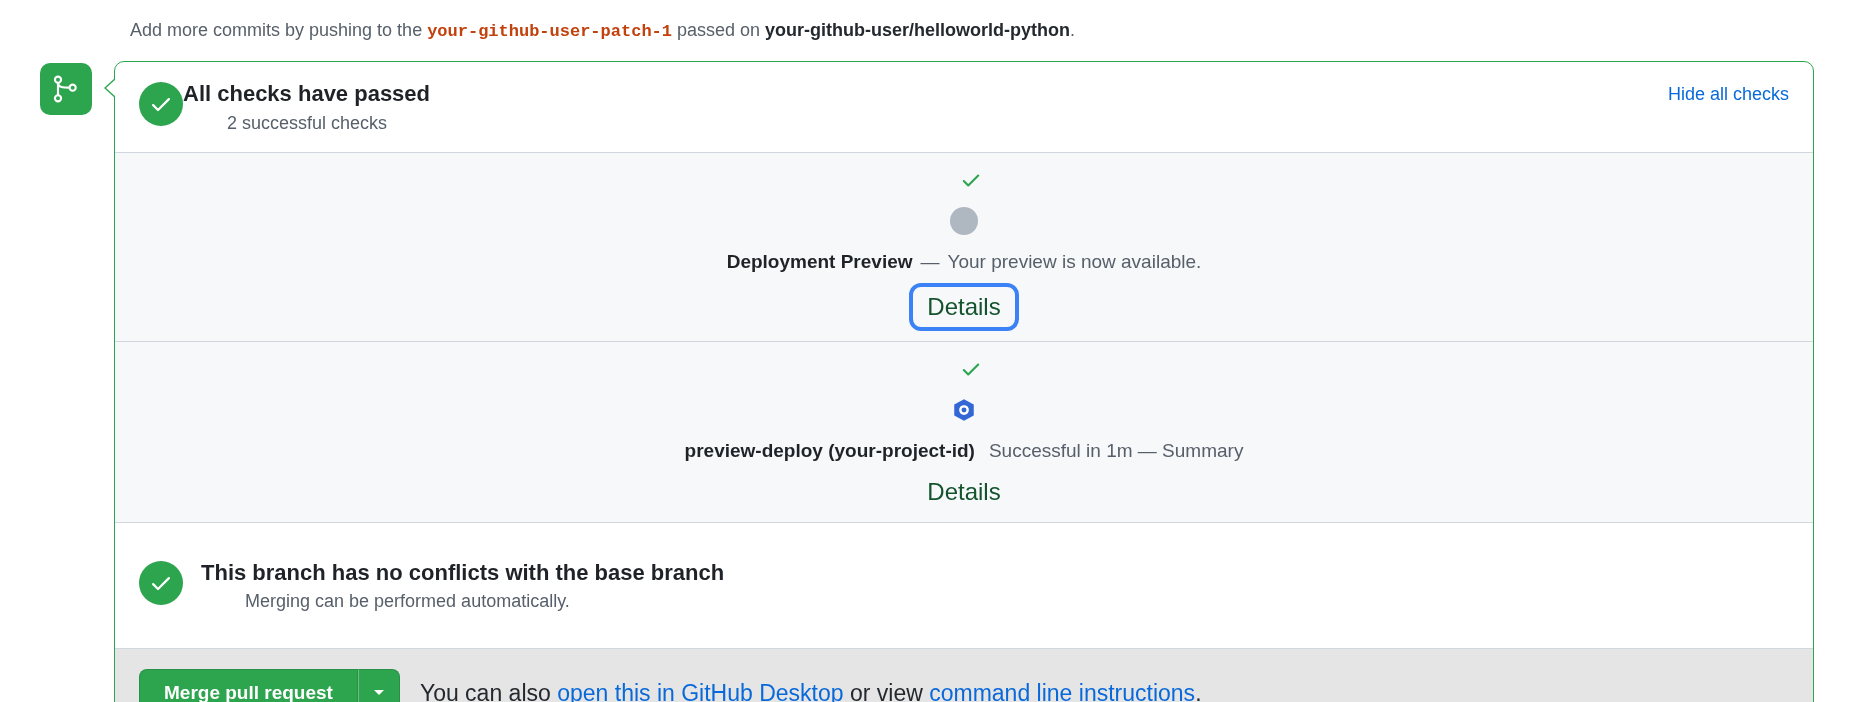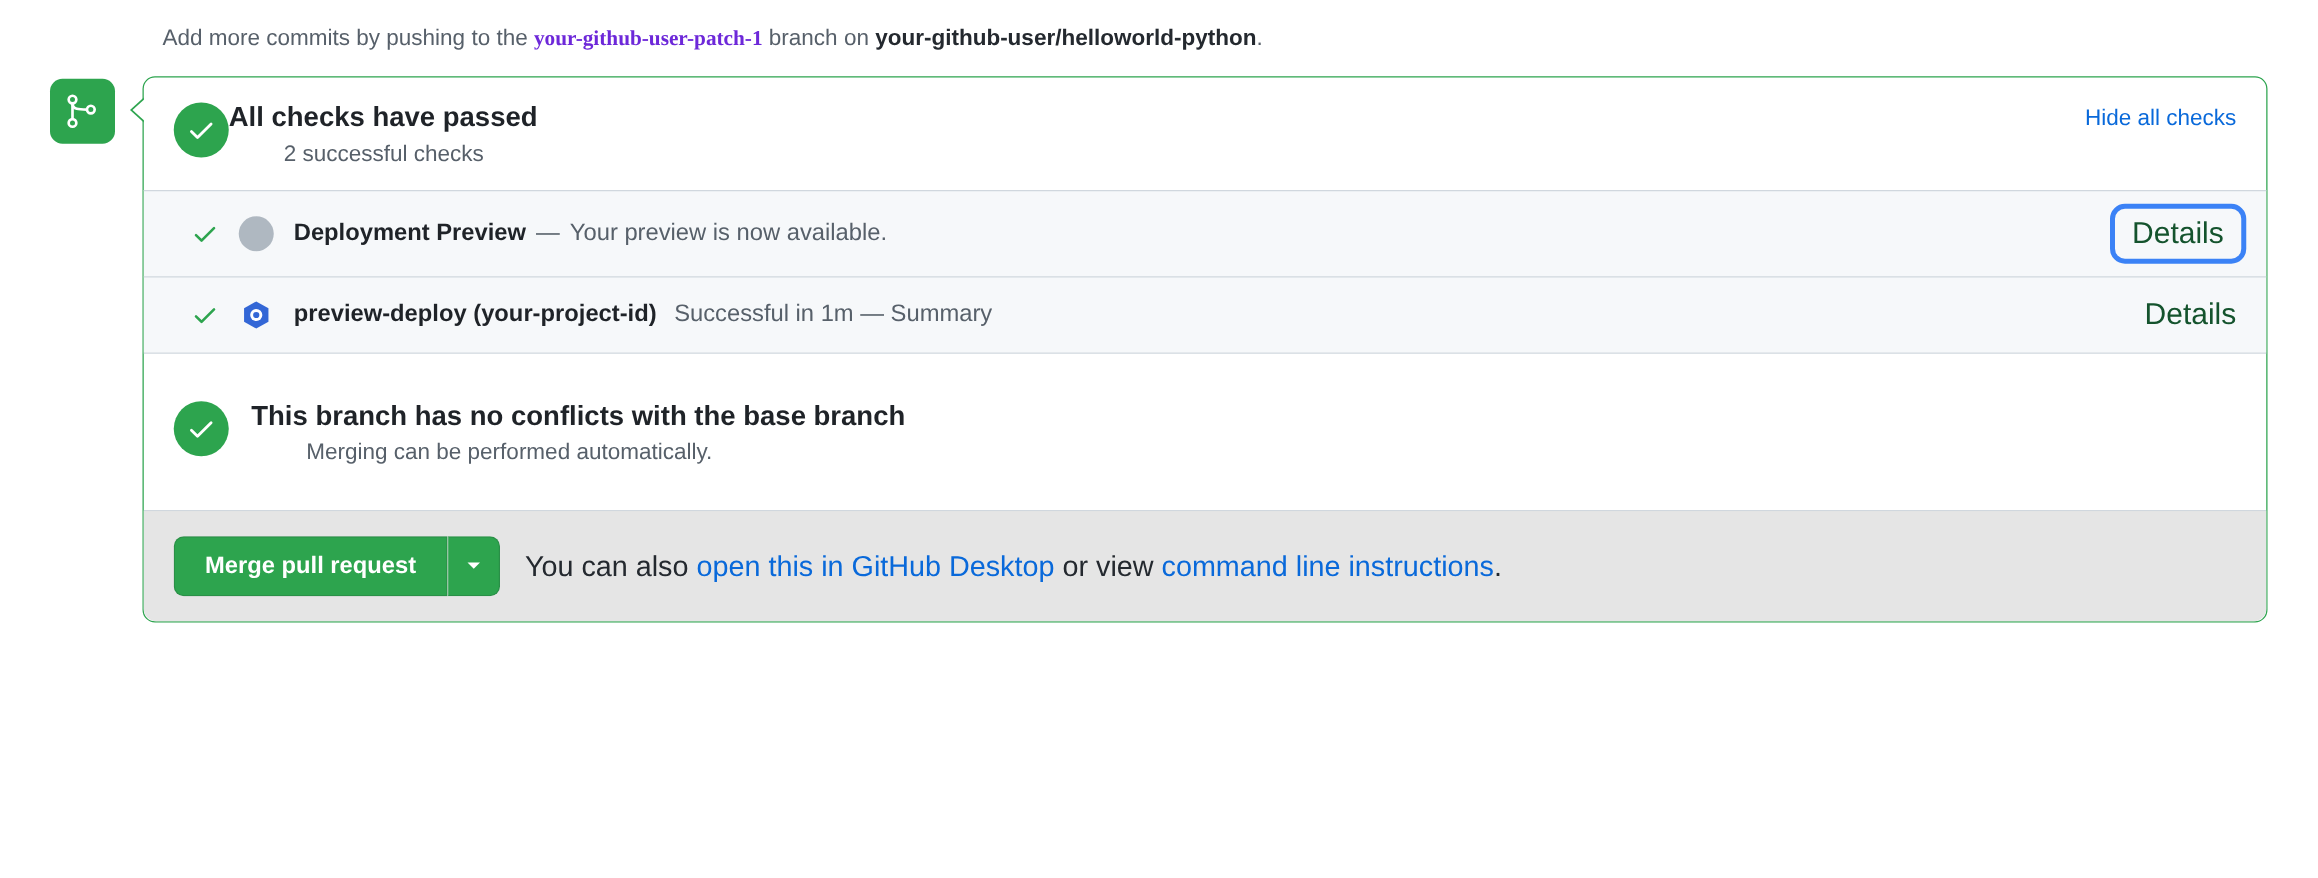--- a/index.html
+++ b/index.html
@@ -9,22 +9,22 @@
     color: #24292f;
     padding: 20px 40px;
   }
   .push-hint {
     font-size: 18px;
     color: #57606a;
     margin-bottom: 20px;
     margin-left: 90px;
   }
   .push-hint .mono {
-    font-family: Liberation Serif, serif;
-    color: #6d28d9;
+    font-family: Liberation Mono, monospace;
+    color: #c2410c;
     font-weight: 600;
     font-size: 17px;
   }
   .push-hint .bold {
     color: #24292f;
     font-weight: 600;
   }
 
   .merge-container {
     display: flex;
@@ -114,20 +114,21 @@
     padding-top: 4px;
   }
 
   .check-row {
     border-top: 1px solid #d0d7de;
     background: #f6f8fa;
     padding: 16px 24px;
     display: flex;
     align-items: center;
     gap: 16px;
+    flex-direction: column;
   }
   .check-tick {
     width: 22px;
     height: 22px;
     margin-left: 14px;
     flex-shrink: 0;
   }
   .check-tick svg { width: 100%; height: 100%; fill: #2da44e; }
   .check-avatar-grey {
     width: 28px; height: 28px;
@@ -213,21 +214,21 @@
   .merge-hint {
     font-size: 23px;
     color: #24292f;
   }
   .merge-hint a { color: #0969da; text-decoration: none; }
 </style>
 </head>
 <body>
 
 <div class="push-hint">
-  <span>Add more commits by pushing to the </span><span class="mono">your-github-user-patch-1</span><span> branch on </span><span class="bold">your-github-user/helloworld-python</span><span>.</span>
+  <span>Add more commits by pushing to the </span><span class="mono">your-github-user-patch-1</span><span> passed on </span><span class="bold">your-github-user/helloworld-python</span><span>.</span>
 </div>
 
 <div class="merge-container">
   <div class="merge-badge">
     <svg viewBox="0 0 24 24">
       <circle cx="6" cy="5" r="2.3" fill="none" stroke="#fff" stroke-width="1.6"></circle>
       <circle cx="6" cy="19" r="2.3" fill="none" stroke="#fff" stroke-width="1.6"></circle>
       <circle cx="17" cy="11" r="2.3" fill="none" stroke="#fff" stroke-width="1.6"></circle>
       <path d="M6 7.3v9.4" stroke="#fff" stroke-width="1.6" fill="none"></path>
       <path d="M6 7.3c0 3.7 4 3.7 8.7 3.7" stroke="#fff" stroke-width="1.6" fill="none"></path>

